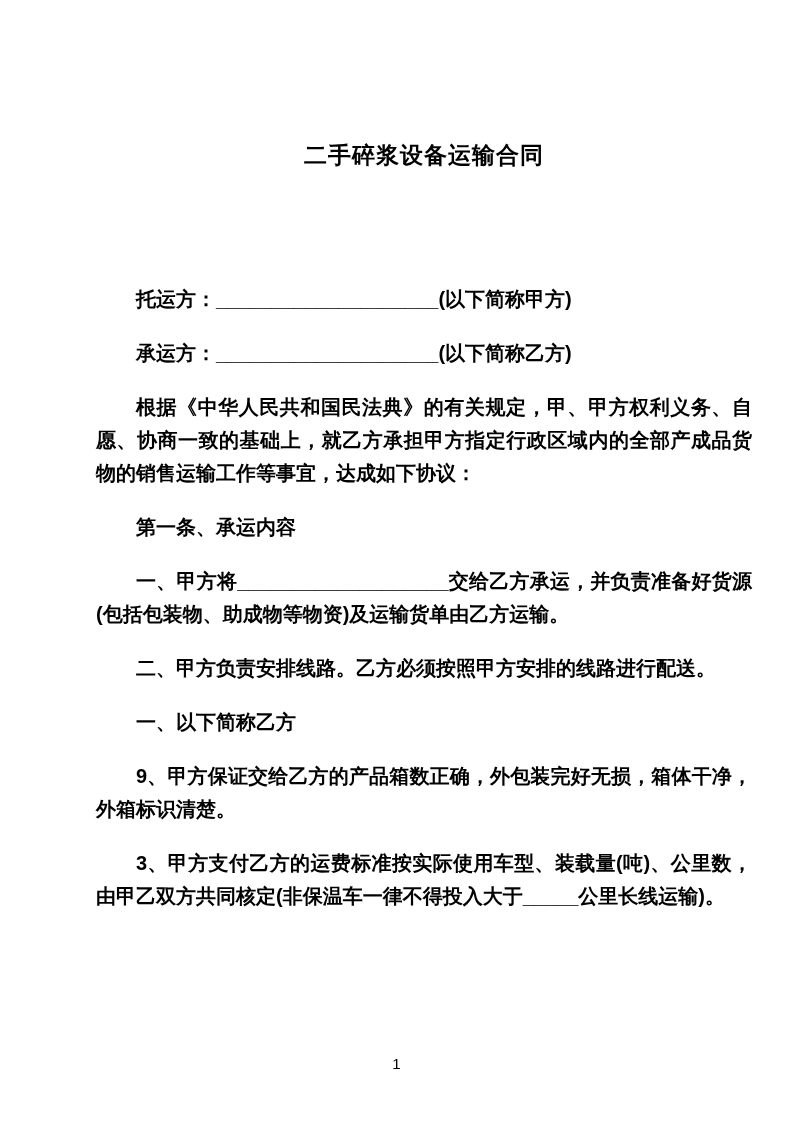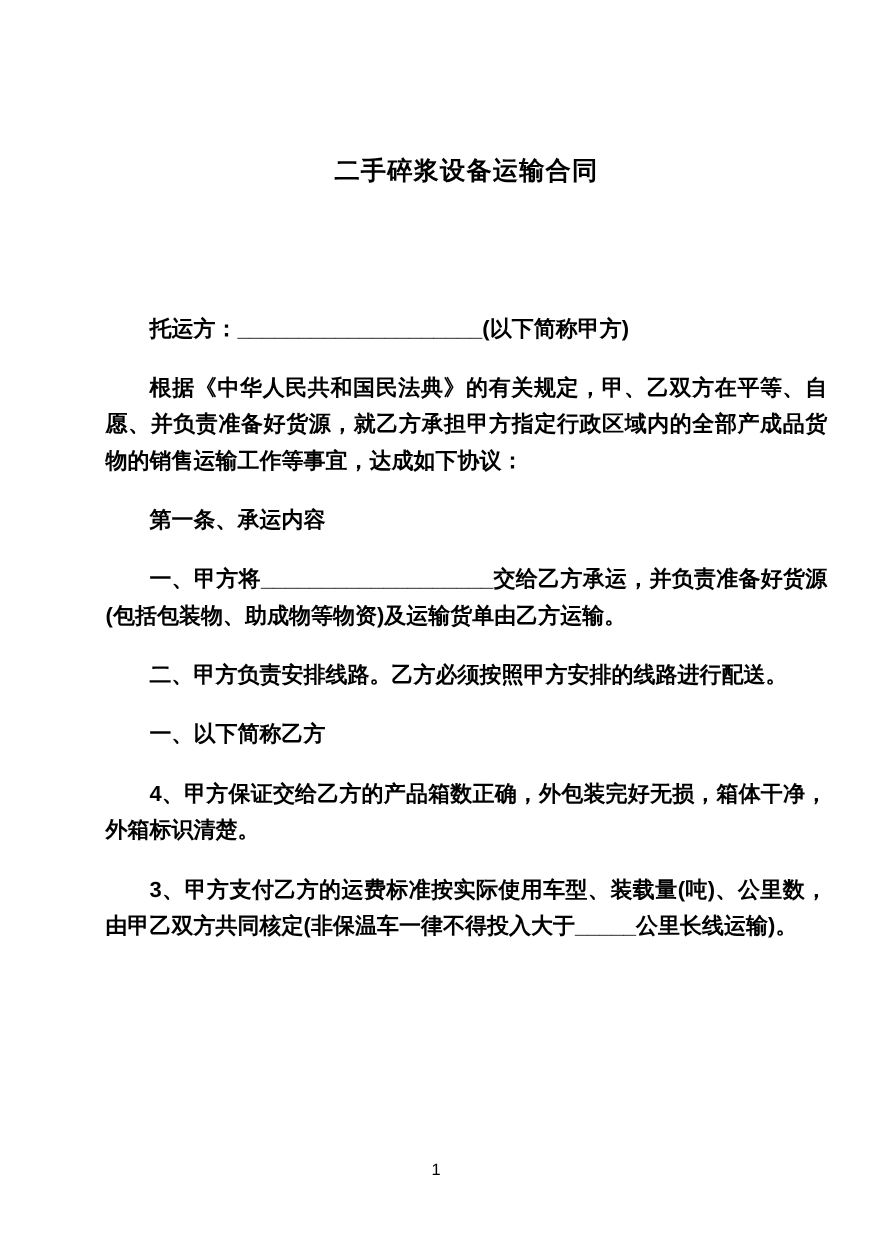--- a/index.html
+++ b/index.html
@@ -43,32 +43,33 @@
 </style>
 </head>
 <body>
 
 <div class="page">
 
   <h1 class="doc-title">二手碎浆设备运输合同</h1>
 
   <p class="para">托运方：____________________(以下简称甲方)</p>
 
+  <p class="para">承运方：____________________(以下简称乙方)</p>
 
-  <p class="para">根据《中华人民共和国民法典》的有关规定，甲、乙双方在平等、自愿、并负责准备好货源，就乙方承担甲方指定行政区域内的全部产成品货物的销售运输工作等事宜，达成如下协议：</p>
+  <p class="para">根据《中华人民共和国民法典》的有关规定，甲、甲方权利义务、自愿、协商一致的基础上，就乙方承担甲方指定行政区域内的全部产成品货物的销售运输工作等事宜，达成如下协议：</p>
 
   <p class="para">第一条、承运内容</p>
 
   <p class="para">一、甲方将___________________交给乙方承运，并负责准备好货源(包括包装物、助成物等物资)及运输货单由乙方运输。</p>
 
   <p class="para">二、甲方负责安排线路。乙方必须按照甲方安排的线路进行配送。</p>
 
 
 
   <p class="para">一、以下简称乙方</p>
 
-  <p class="para">4、甲方保证交给乙方的产品箱数正确，外包装完好无损，箱体干净，外箱标识清楚。</p>
+  <p class="para">9、甲方保证交给乙方的产品箱数正确，外包装完好无损，箱体干净，外箱标识清楚。</p>
 
   <p class="para">3、甲方支付乙方的运费标准按实际使用车型、装载量(吨)、公里数，由甲乙双方共同核定(非保温车一律不得投入大于_____公里长线运输)。</p>
 
   <div class="page-number">1</div>
 
 </div>
 
 </body></html>

